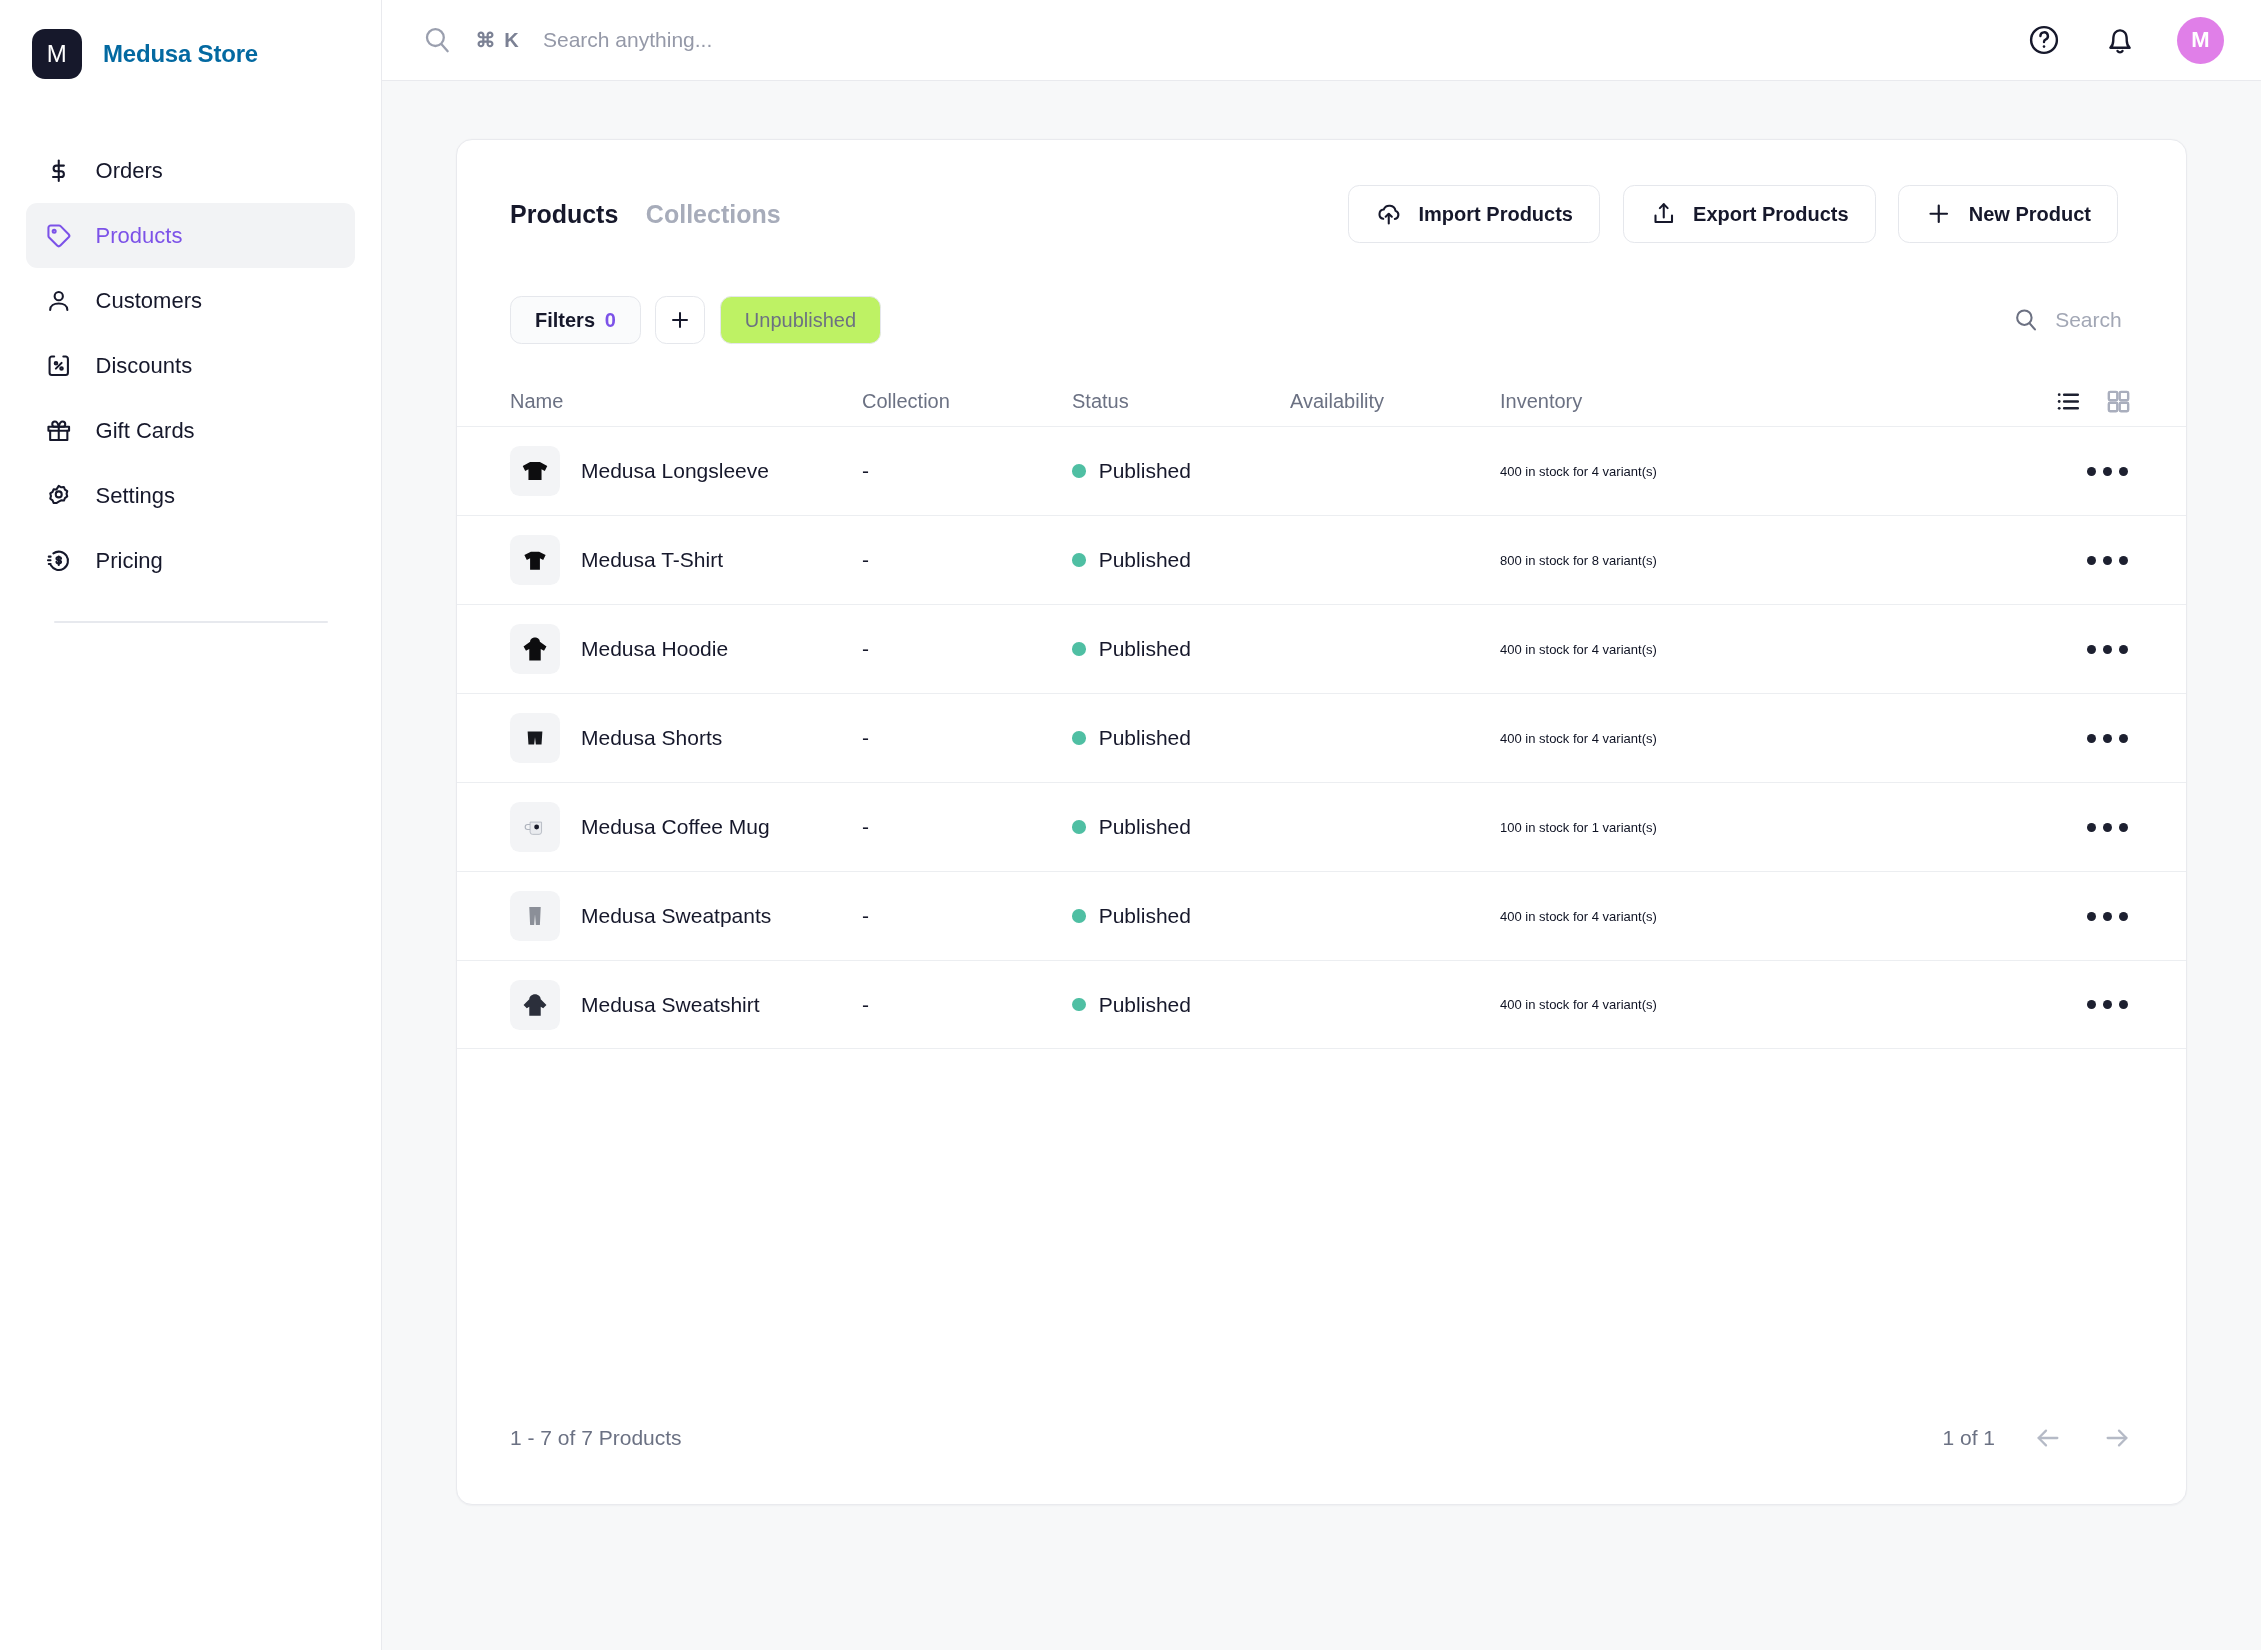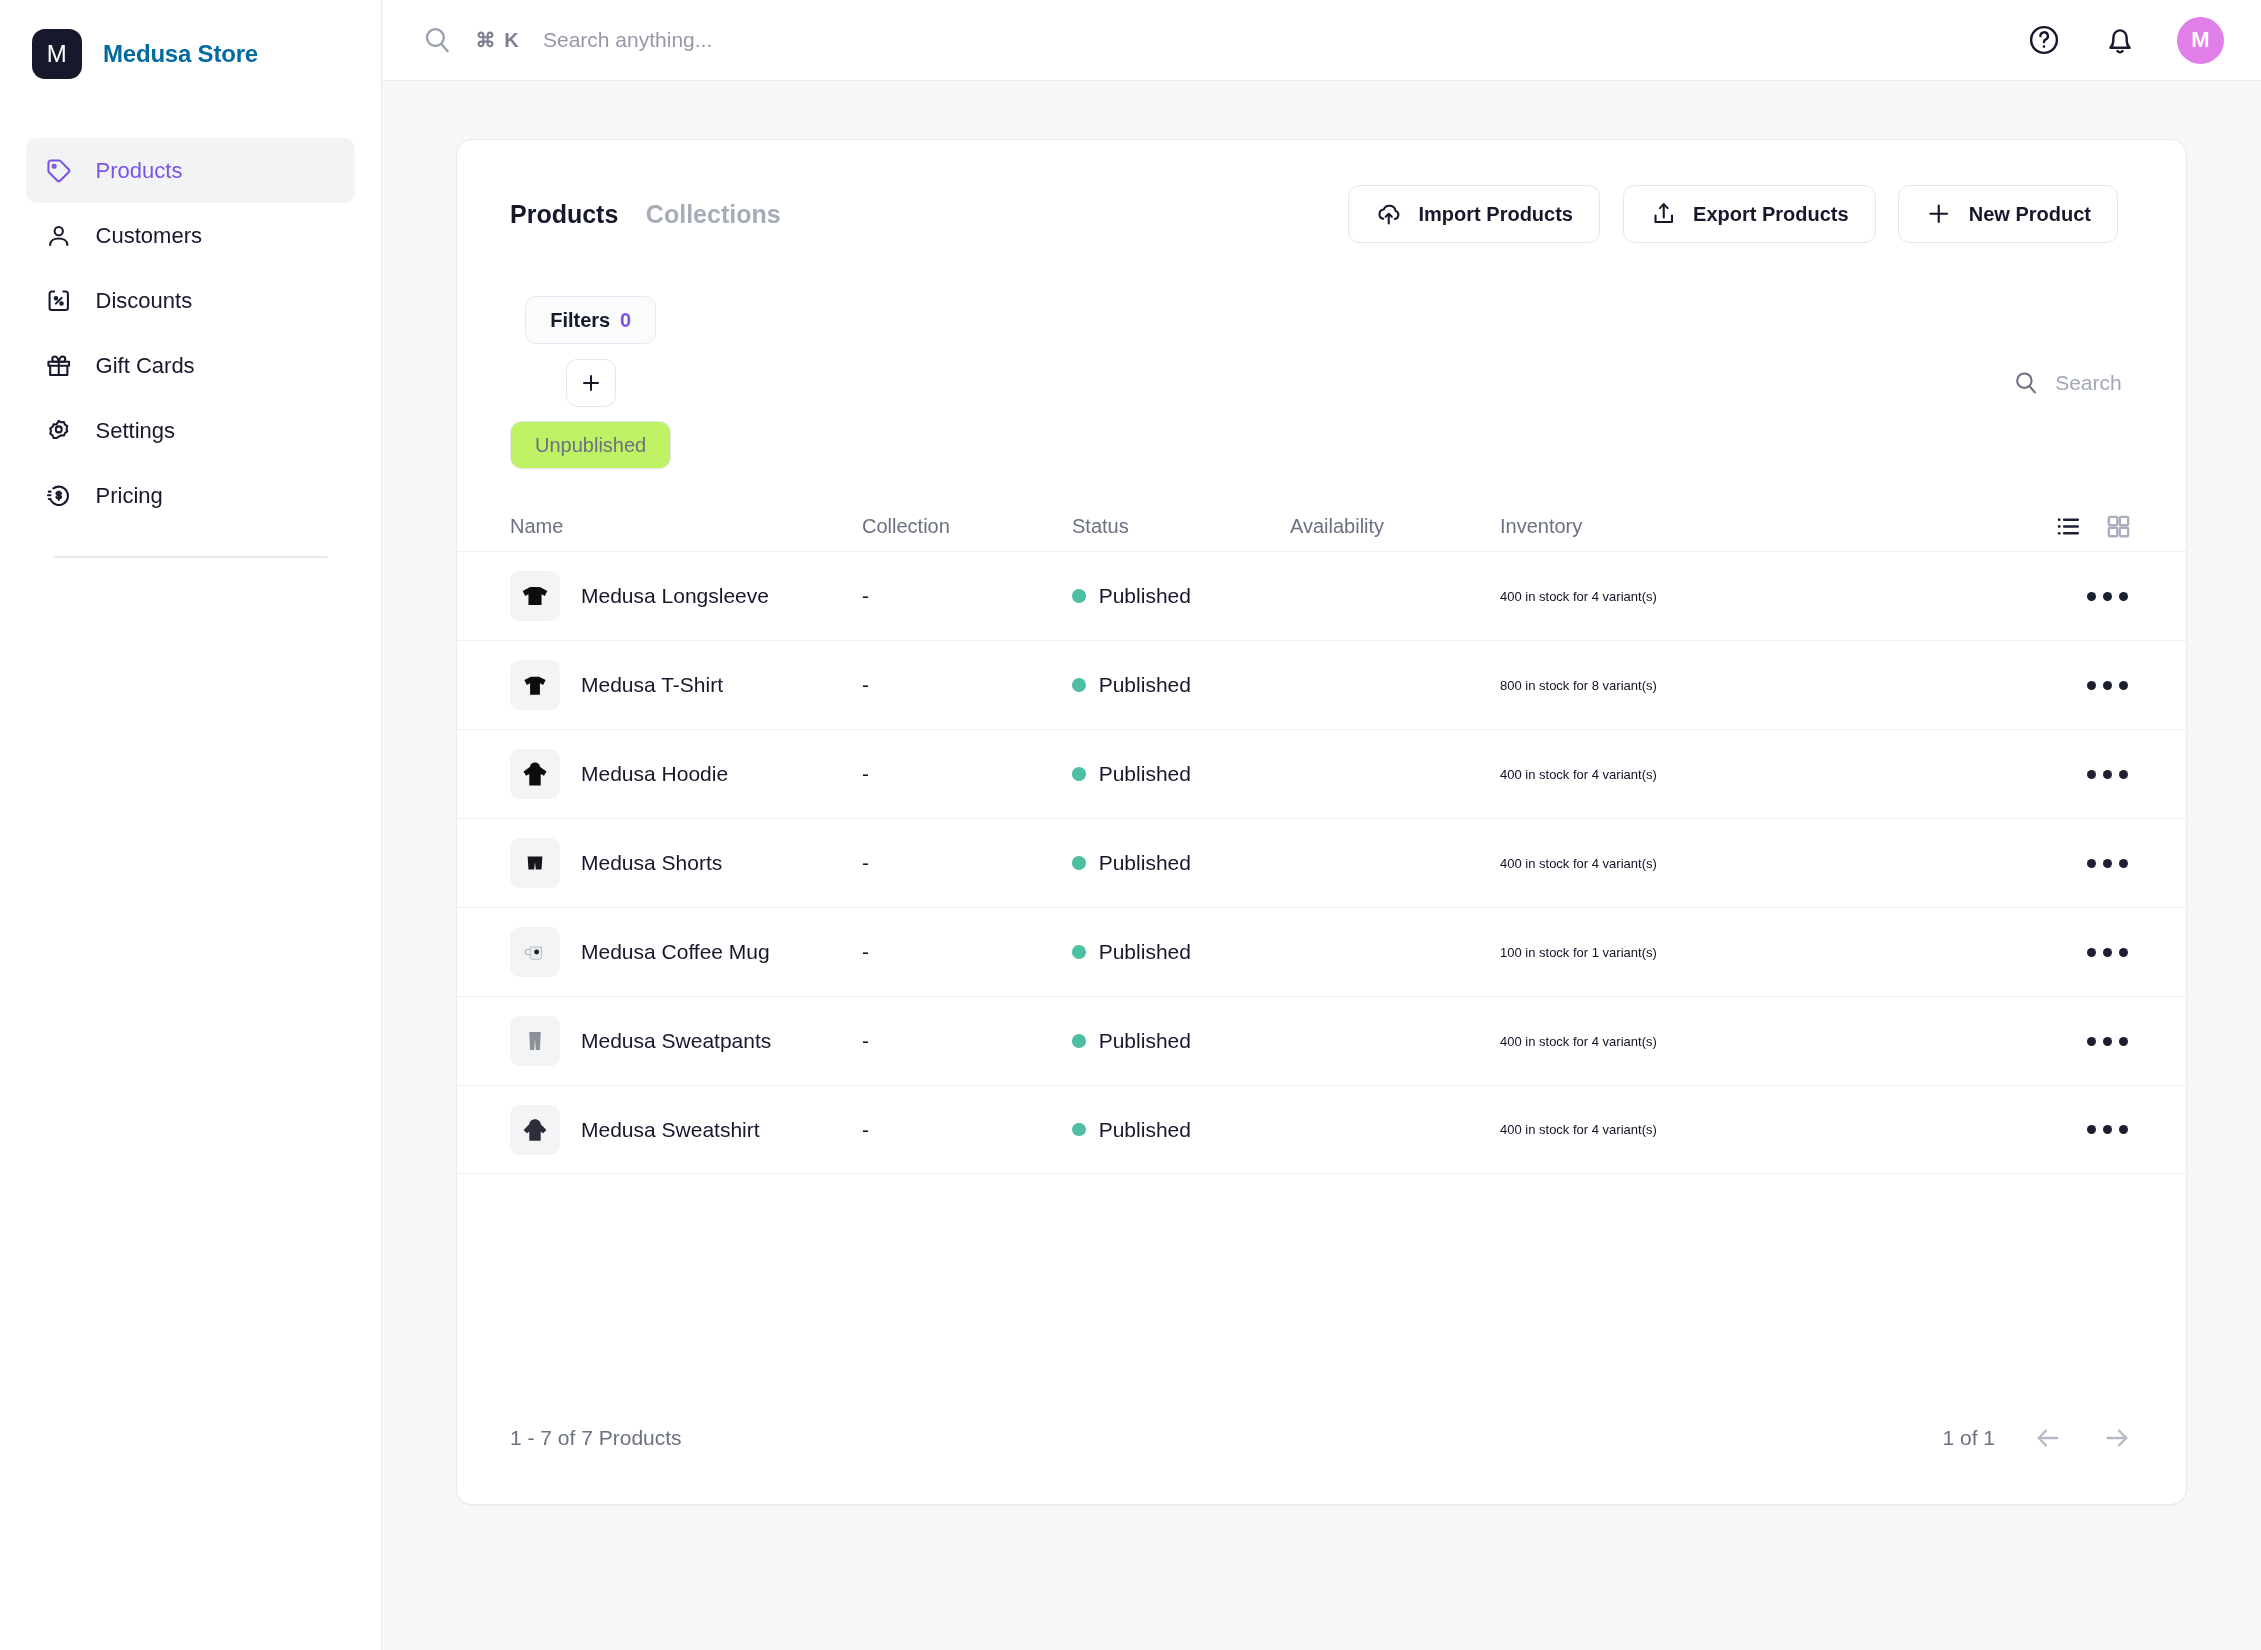--- a/index.html
+++ b/index.html
@@ -105,21 +105,21 @@
     font-size:20px; font-weight:700;
     font-family:"Liberation Sans", sans-serif;
     cursor:pointer; white-space:nowrap;
   }
   .btn svg { width:27.5px; height:27.5px; display:block; }
 
   .filter-row {
     display:flex; align-items:center; justify-content:space-between;
     padding:53px 53px 0 53px;
   }
-  .filter-left { display:flex; align-items:center; gap:14.5px;flex-direction:column; }
+  .filter-left { display:flex; align-items:center; gap:14.5px; }
   .chip {
     height:48px; display:flex; align-items:center; gap:9.7px;
     padding:0 24px;
     border:1.6px solid #e5e7ec; border-radius:11.3px;
     background:#fafbfc;
     font-size:20px; color:#16182b; font-weight:700;
     cursor:pointer; white-space:nowrap;
   }
   .chip .count { color:#7c52e8; font-weight:700; }
   .chip-plus {
@@ -193,20 +193,29 @@
 
 <div class="app">
 
   <aside class="sidebar">
     <div class="brand">
       <div class="brand-logo">M</div>
       <div class="brand-name">Medusa Store</div>
     </div>
 
     <nav class="nav">
+      <div class="nav-item">
+        <span class="nav-ico">
+          <svg viewBox="0 0 24 24" fill="none" stroke="currentColor" stroke-width="1.8" stroke-linecap="round" stroke-linejoin="round">
+              <path d="M12 3v18"></path>
+              <path d="M16.5 7.5H10a2.5 2.5 0 0 0 0 5h4a2.5 2.5 0 0 1 0 5H7"></path>
+            </svg>
+        </span>
+        <span class="nav-label">Orders</span>
+      </div>
 
       <div class="nav-item active">
         <span class="nav-ico">
           <svg viewBox="0 0 24 24" fill="none" stroke="currentColor" stroke-width="1.8" stroke-linecap="round" stroke-linejoin="round">
               <path d="M20.6 13.4 13.4 20.6a2 2 0 0 1-2.8 0l-7-7A2 2 0 0 1 3 12.2V5a2 2 0 0 1 2-2h7.2a2 2 0 0 1 1.4.6l7 7a2 2 0 0 1 0 2.8z"></path>
               <circle cx="8" cy="8" r="1.3"></circle>
             </svg>
         </span>
         <span class="nav-label">Products</span>
       </div>

